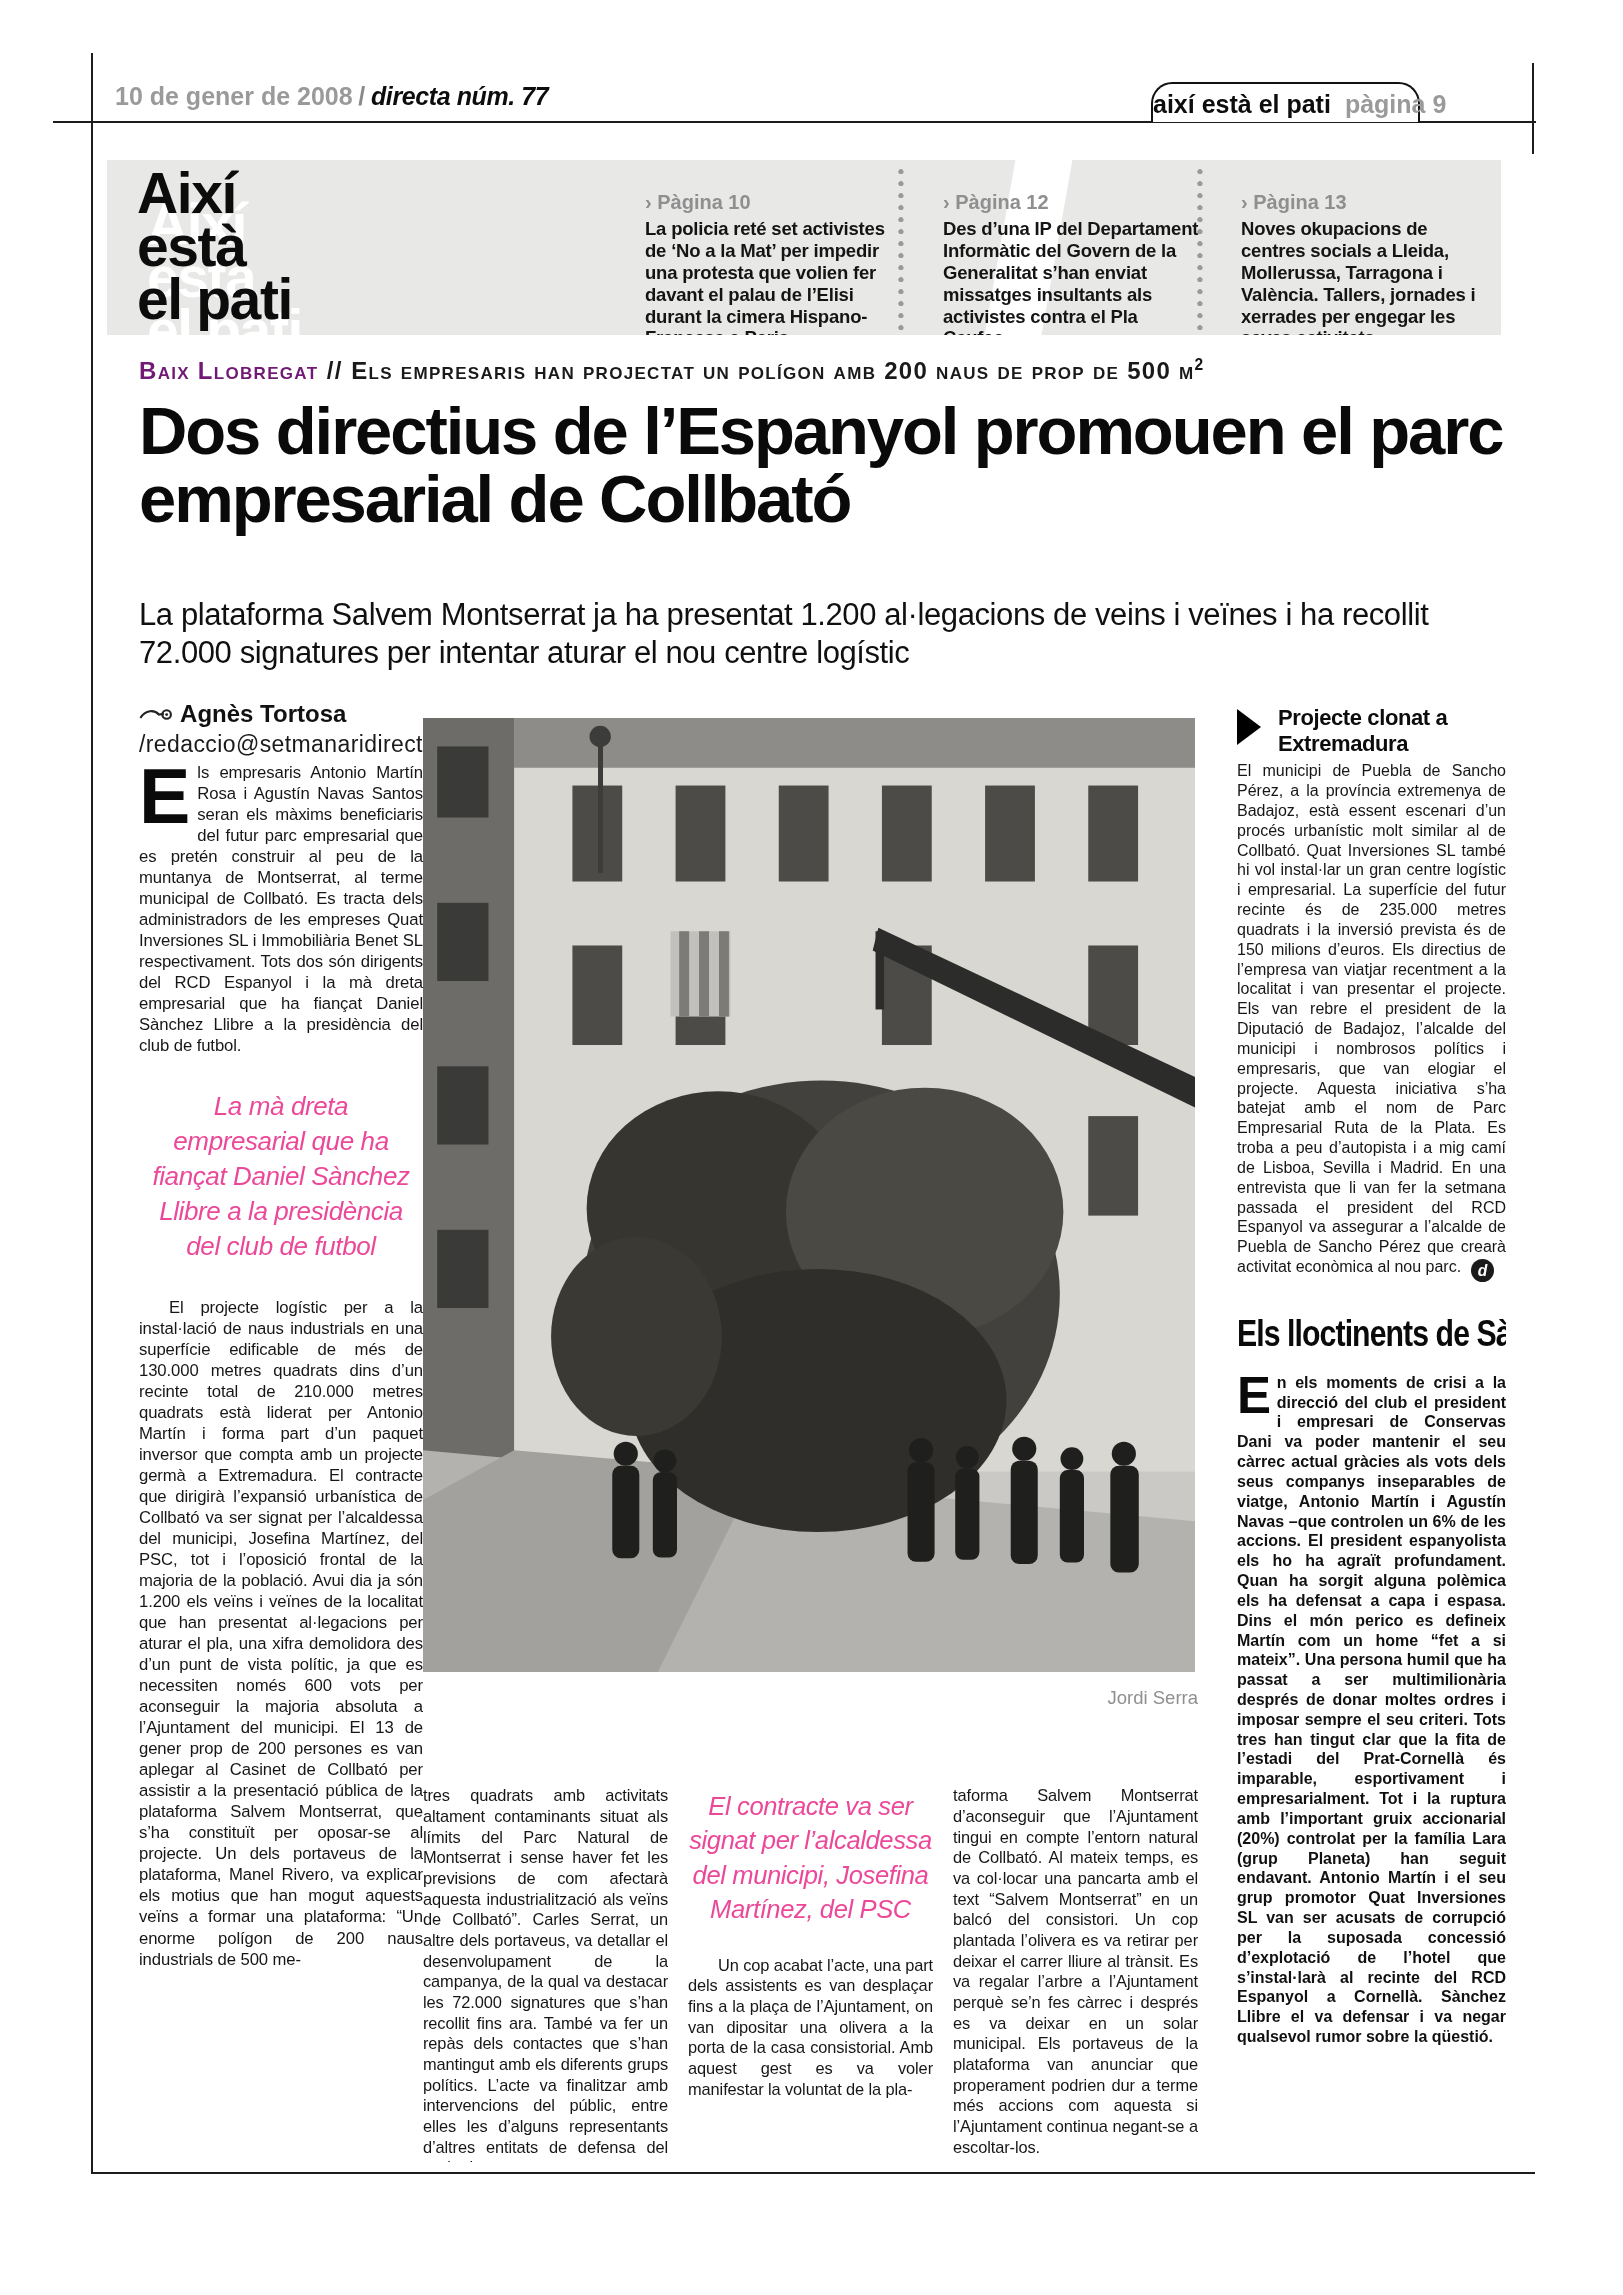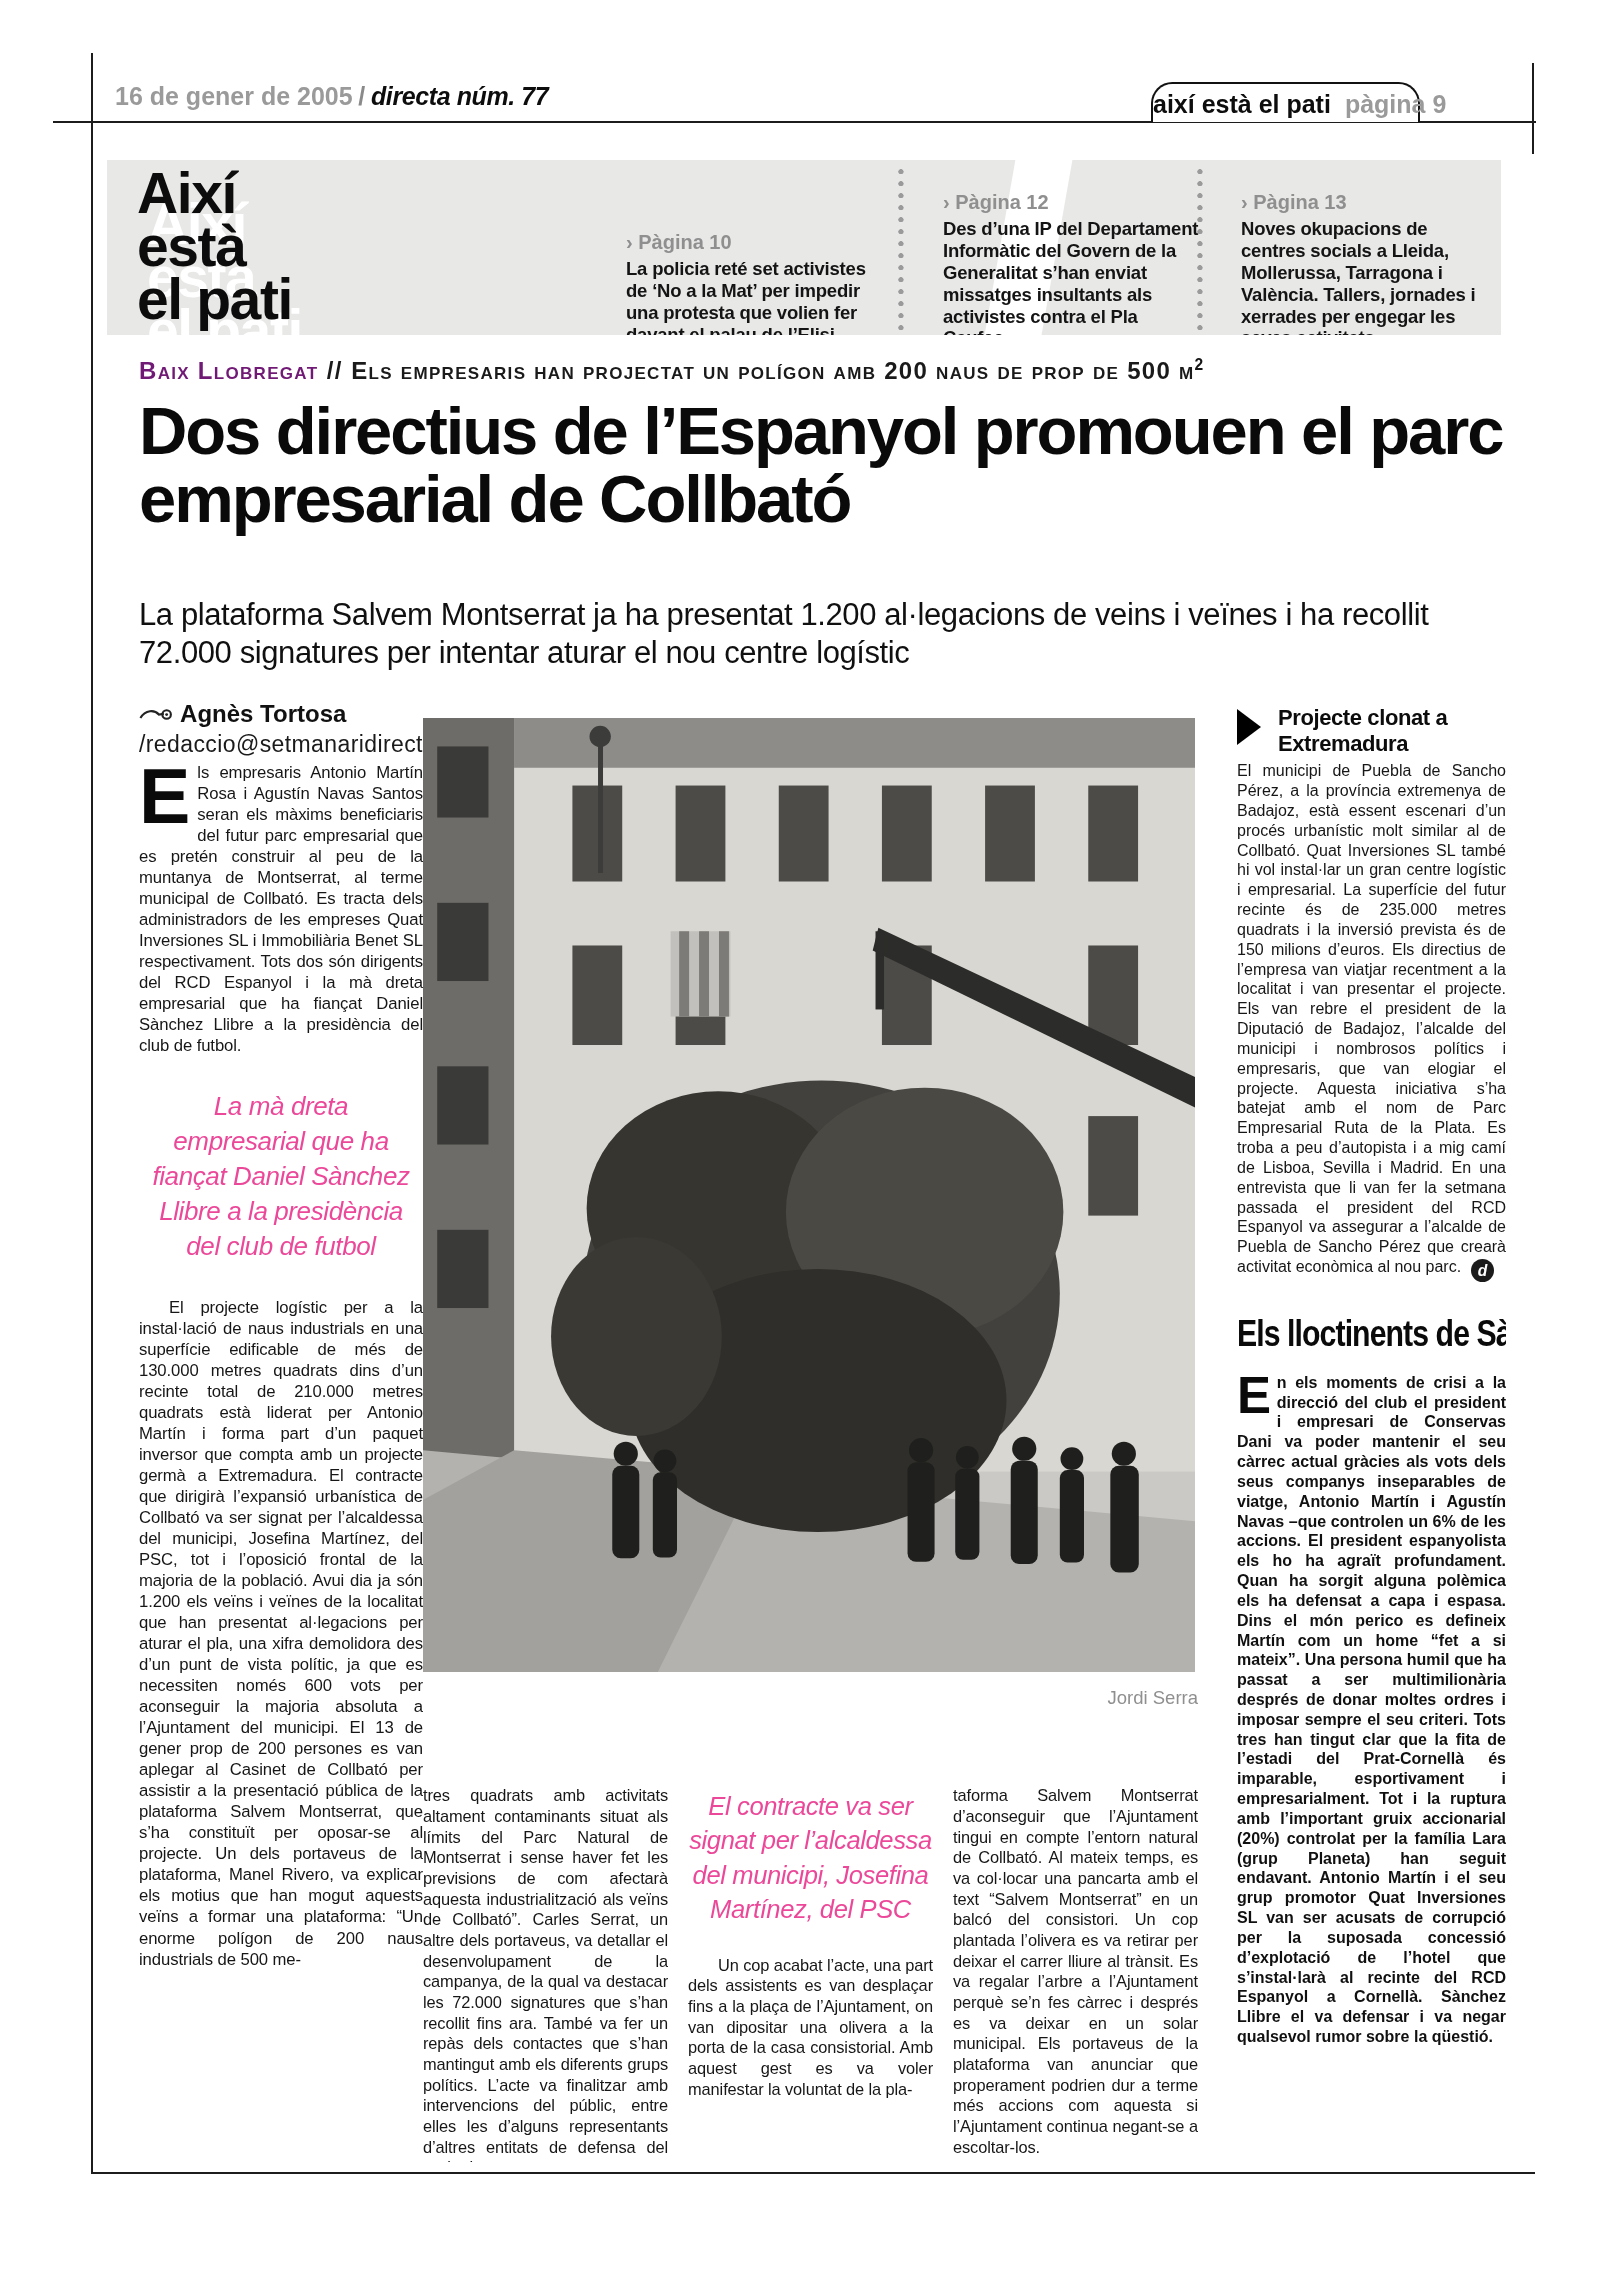--- a/index.html
+++ b/index.html
@@ -23,21 +23,21 @@
     text-align:center;line-height:40px;font-size:25px;font-weight:bold;white-space:nowrap;}
   #section-tab .sec{color:#0d0d0d;}
   #section-tab .pg{color:#9a9a9a;padding-left:7.1px;}
 
   
   #masthead{position:absolute;left:107px;top:160px;width:1394px;height:175px;background:#e8e8e7;overflow:hidden;}
   #masthead .stripe{position:absolute;left:892px;top:-21.3px;width:57px;height:228px;background:#ffffff;transform:skewX(-10deg);}
   #masthead-title{position:absolute;left:30px;top:7.1px;font-size:57px;font-weight:bold;line-height:0.93;
     color:#0c0c0c;letter-spacing:-1.4px;text-shadow:10px 31px 0 #ffffff;}
   .teaser{position:absolute;top:31px;width:256px;}
-  #teaser-1{left:519px;margin-top:40px;} #teaser-2{left:836px;} #teaser-3{left:1134px;width:249px;}
+  #teaser-1{left:538px;} #teaser-2{left:836px;} #teaser-3{left:1134px;width:249px;}
   .teaser .tpage{color:#8f8f8f;font-weight:bold;font-size:20px;margin-bottom:4.3px;}
   .teaser .ttext{color:#141414;font-weight:bold;font-size:18.5px;line-height:1.18;letter-spacing:-0.2px;}
   .dotsep{position:absolute;top:5.7px;width:5.7px;height:164px;
     background-image:radial-gradient(circle at 2.8px 5.7px,#9a9a9a 2.3px,rgba(0,0,0,0) 2.8px);
     background-size:5.7px 12px;background-repeat:repeat-y;}
   #dotsep-1{left:791px;} #dotsep-2{left:1090px;}
 
   
   #kicker{position:absolute;left:139px;top:356px;width:1369px;font-variant:small-caps;
     font-size:24px;font-weight:bold;letter-spacing:1.3px;white-space:nowrap;}
@@ -97,21 +97,21 @@
 <body>
 
 <div id="page">
 
   <div class="rule" id="rule-top"></div>
   <div class="rule" id="edge-left"></div>
   <div class="rule" id="edge-right"></div>
   <div class="rule" id="rule-bottom"></div>
 
   <div id="header-left">
-    <span class="date">16 de gener de 2005</span><span class="slash">/</span><span class="pub">directa núm. 77</span>
+    <span class="date">10 de gener de 2008</span><span class="slash">/</span><span class="pub">directa núm. 77</span>
   </div>
   <div id="section-tab">
     <span class="sec">així està el pati</span>
     <span class="pg">pàgina 9</span>
   </div>
 
   <div id="masthead">
     <div class="stripe"></div>
     <div id="masthead-title">
       <div>Així</div>

